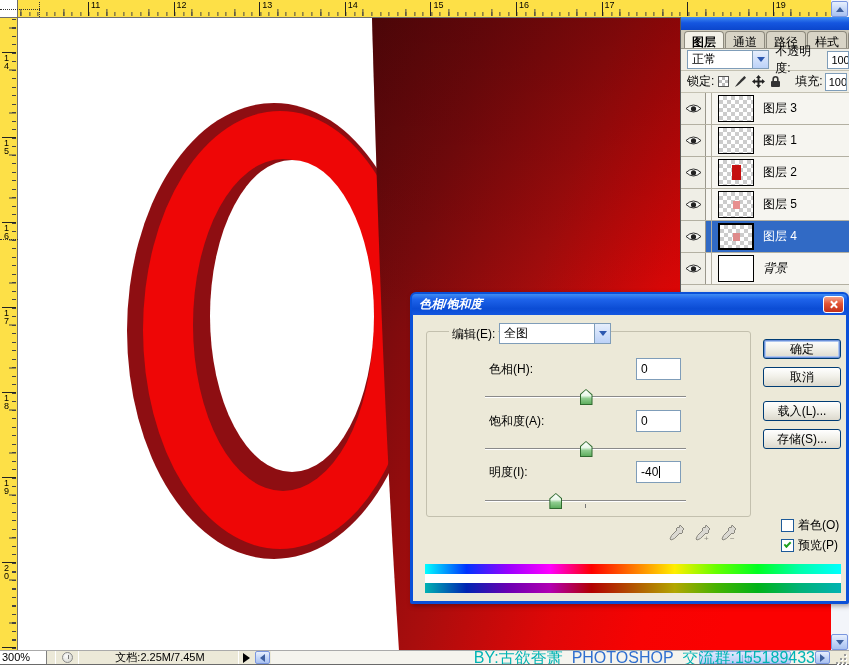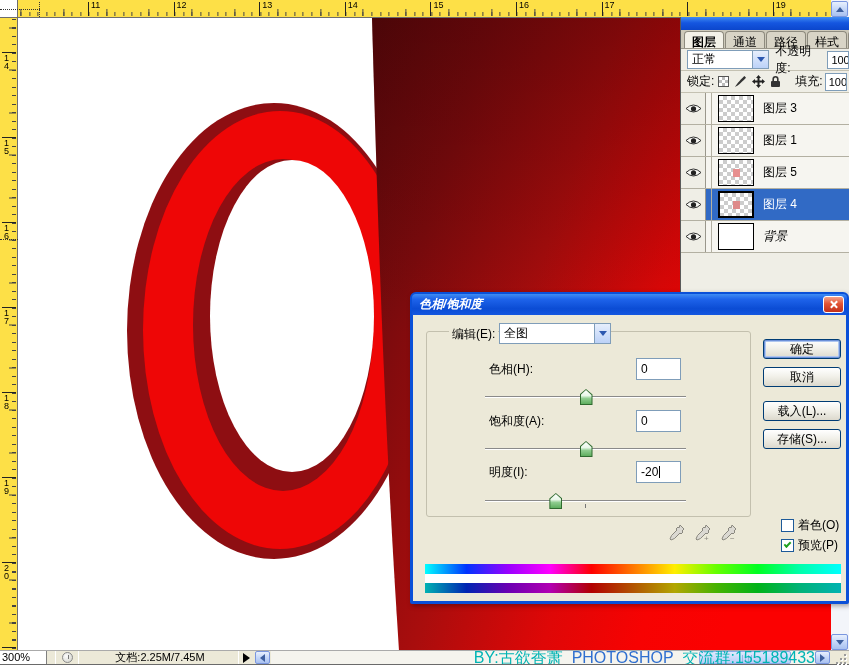--- a/index.html
+++ b/index.html
@@ -295,20 +295,33 @@
       </div>
       <div class="lrow">
         <div class="eyecell">
             <svg width="17" height="11" viewBox="0 0 17 11">
               <path d="M1 5.5 Q8.5 -1.5 16 5.5 Q8.5 12.5 1 5.5Z" fill="#f8f8f4" stroke="#333"></path>
               <circle cx="8.5" cy="5.8" r="2.6" fill="#222"></circle>
             </svg>
           </div>
         <div class="gapcol"></div>
         <div class="thumb">
+            <span style="width:9px;height:15px;background:#c40f0f;display:inline-block;"></span>
+          </div>
+        <div class="lname">图层 2</div>
+      </div>
+      <div class="lrow">
+        <div class="eyecell">
+            <svg width="17" height="11" viewBox="0 0 17 11">
+              <path d="M1 5.5 Q8.5 -1.5 16 5.5 Q8.5 12.5 1 5.5Z" fill="#f8f8f4" stroke="#333"></path>
+              <circle cx="8.5" cy="5.8" r="2.6" fill="#222"></circle>
+            </svg>
+          </div>
+        <div class="gapcol"></div>
+        <div class="thumb">
             <span style="width:7px;height:8px;background:#e79090;display:inline-block;"></span>
           </div>
         <div class="lname">图层 5</div>
       </div>
       <div class="lrow sel">
         <div class="eyecell">
             <svg width="17" height="11" viewBox="0 0 17 11">
               <path d="M1 5.5 Q8.5 -1.5 16 5.5 Q8.5 12.5 1 5.5Z" fill="#f8f8f4" stroke="#333"></path>
               <circle cx="8.5" cy="5.8" r="2.6" fill="#222"></circle>
             </svg>
@@ -362,21 +375,21 @@
     <span class="dlg-label" style="left:76px;top:118px;">饱和度(A):</span>
     <div class="textbox" style="left:223px;top:115px;"><span>0</span></div>
     <div class="slider" style="top:145px;">
       <div class="strack"></div>
         <div class="sthumb" id="thumb1" style="left: calc(50% - 6px);">
           <i></i>
         </div>
     </div>
 
     <span class="dlg-label" style="left:76px;top:169px;">明度(I):</span>
-    <div class="textbox" style="left:223px;top:166px;"><span>-20</span><span class="caret"></span></div>
+    <div class="textbox" style="left:223px;top:166px;"><span>-40</span><span class="caret"></span></div>
     <div class="slider" style="top:197px;">
       <div class="strack"></div>
         <div class="ctick" style="left:100px;"></div>
       <div class="sthumb" id="thumb2" style="left: calc(35% - 6px);">
           <i></i>
         </div>
     </div>
 
     <div class="xp-btn default" style="top:44px;">确定</div>
     <div class="xp-btn" style="top:72px;">取消</div>

